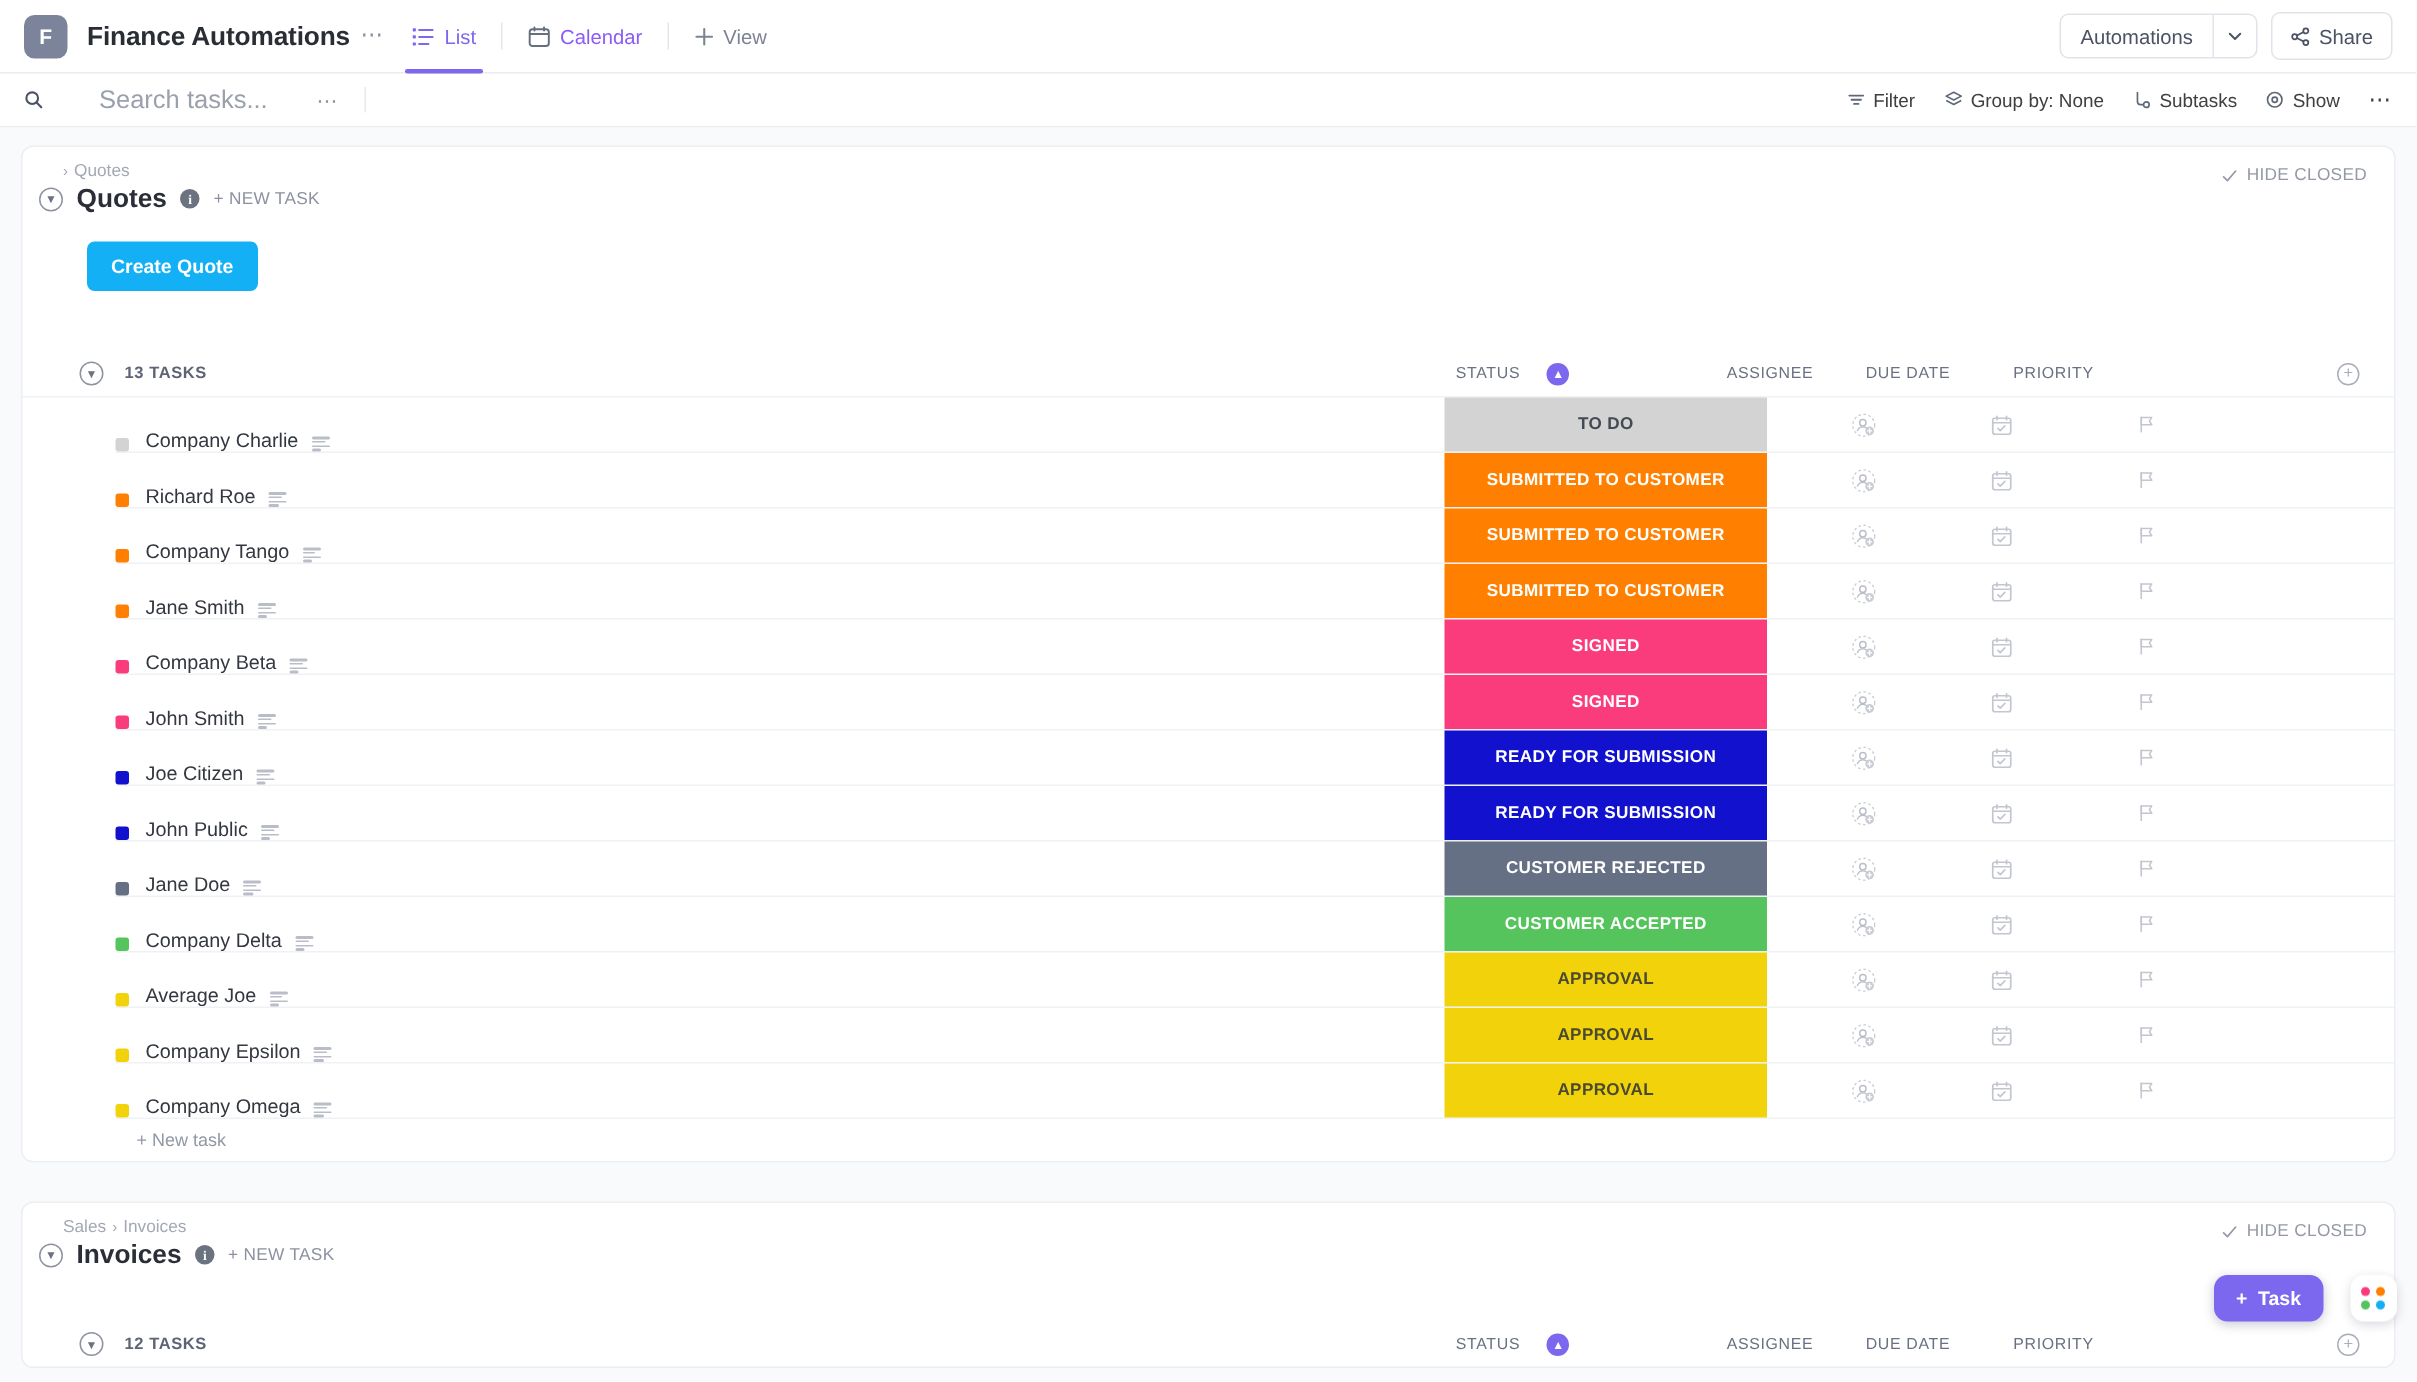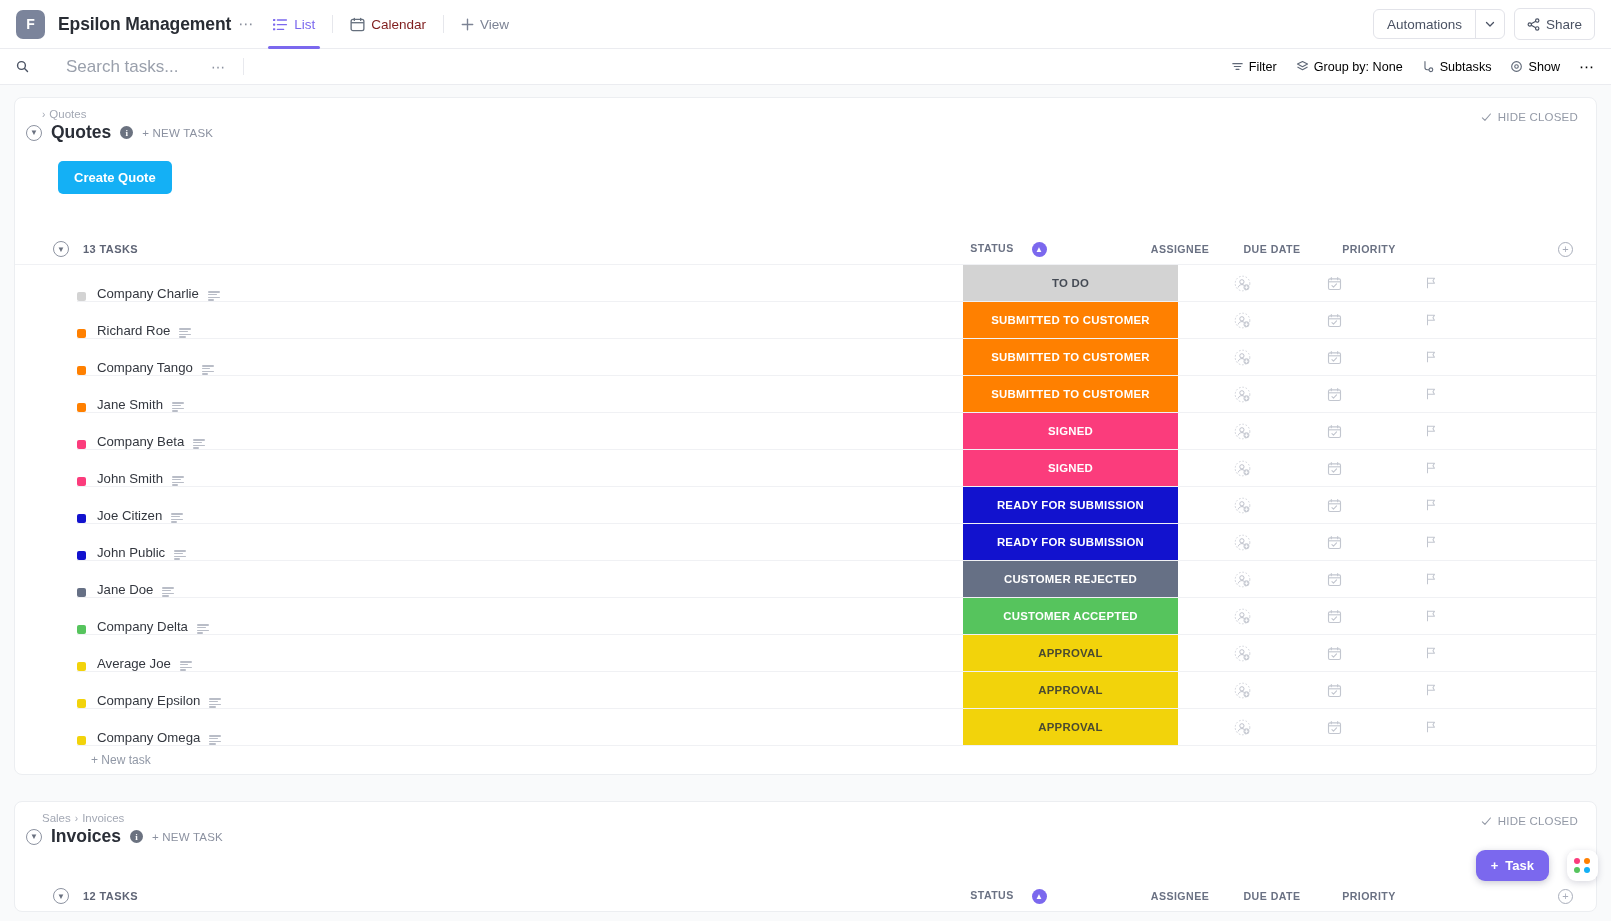--- a/index.html
+++ b/index.html
@@ -42,21 +42,21 @@
   .dots-title {
     color: #8a8f9c;
     font-size: 15px;
     margin: 0 10px 0 7px;
     letter-spacing: 1px;
     line-height: 10px;
   }
   .viewtab {
     display: flex; align-items: center; gap: 6px;
     font-size: 13.5px;
-    color: #7f1d1d;
+    color: #8b5cf6;
     height: 49px;
     padding: 0 9px;
     position: relative;
     white-space: nowrap;
   }
   .viewtab.active { color: #7b68ee; }
   .viewtab.active:after {
     content: ""; position: absolute; left: 4px; right: 4px; bottom: 0;
     height: 2.5px; background: #7b68ee; border-radius: 2px;
   }
@@ -100,21 +100,21 @@
   .searchbox input {
     border: 0; outline: 0; font-size: 17px;
     font-family: "Liberation Sans", sans-serif;
     color: #4a5263; background: transparent; width: 140px; margin-left: 28px;
   }
   .searchbox input::placeholder { color: #9aa0ac; }
   .sb-dots { color: #8c92a0; letter-spacing: 1px; font-size: 14px; line-height: 8px; }
   .sb-divider { width: 1px; height: 17px; background: #e8e9ee; margin-left: 17px; }
   .searchbar-right {
     margin-left: auto; display: flex; align-items: center; gap: 19px;
-    color: #000000; font-size: 12.6px;
+    color: #404040; font-size: 12.6px;
   }
   .sb-item { display: flex; align-items: center; gap: 5px; white-space: nowrap; }
 
   
   .canvas {
     background: #f9fafb;
     height: calc(921px - 49px - 36px);
     overflow: hidden;
     padding: 0 14px;
     position: relative;
@@ -179,23 +179,23 @@
     margin-top: 40px;
     padding-left: 38px;
     position: relative;
   }
   .tasks-head .chev-circle { margin-right: 14px; }
   .tasks-count {
     font-size: 11px; font-weight: bold; color: #5e6475; letter-spacing: .4px;
   }
   .colhdr {
     position: absolute;
-    font-size: 10.6px; font-weight: bold; color: #6a7183;
+    font-size: 10.6px; font-weight: normal; color: #6a7183;
     letter-spacing: .45px;
-    display: flex; align-items: flex-start; gap: 18px;
+    display: flex; align-items: center; gap: 18px;
   }
   .sort-badge {
     width: 15px; height: 15px; border-radius: 50%;
     background: #7b68ee; color: #fff;
     font-size: 8px;
     display: flex; align-items: center; justify-content: center;
   }
   .plus-circle {
     position: absolute; right: 23px;
     width: 15px; height: 15px; border-radius: 50%;
@@ -269,21 +269,21 @@
     place-content: center; padding: 7px;
   }
   .fab-sq span { width: 6px; height: 6px; border-radius: 50%; display:block;}
   svg { display: block; }
 </style>
 </head>
 <body>
 
 <div class="topbar">
   <div class="space-badge">F</div>
-  <div class="page-title">Epsilon Management</div>
+  <div class="page-title">Finance Automations</div>
   <div class="dots-title">⋯</div>
 
   <div class="viewtab active">
     <span>
       <svg width="15" height="15" viewBox="0 0 16 16">
           <g fill="#7b68ee">
             <rect x="0" y="2" width="2.4" height="2.2" rx=".6"></rect>
             <rect x="4" y="2.4" width="11" height="1.5" rx=".7"></rect>
             <rect x="0" y="7" width="2.4" height="2.2" rx=".6"></rect>
             <rect x="4" y="7.4" width="11" height="1.5" rx=".7"></rect>

